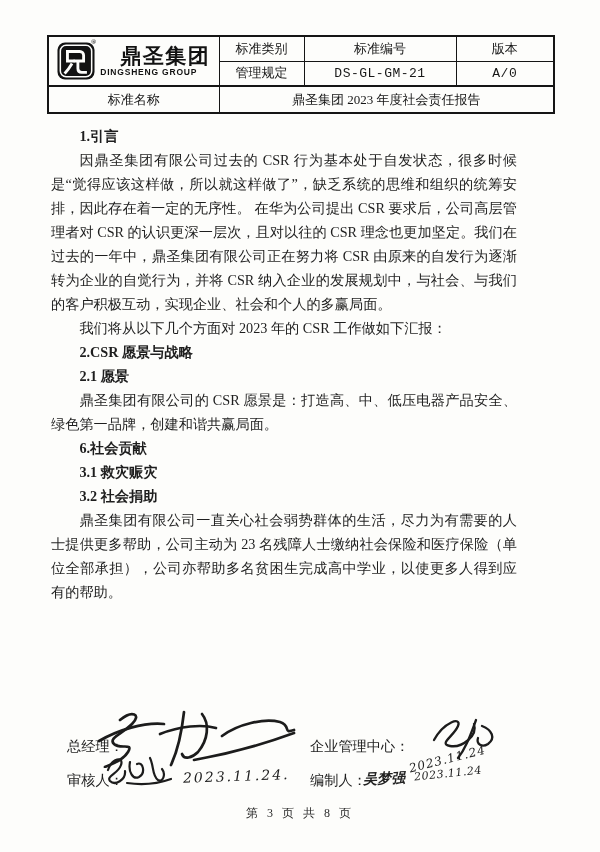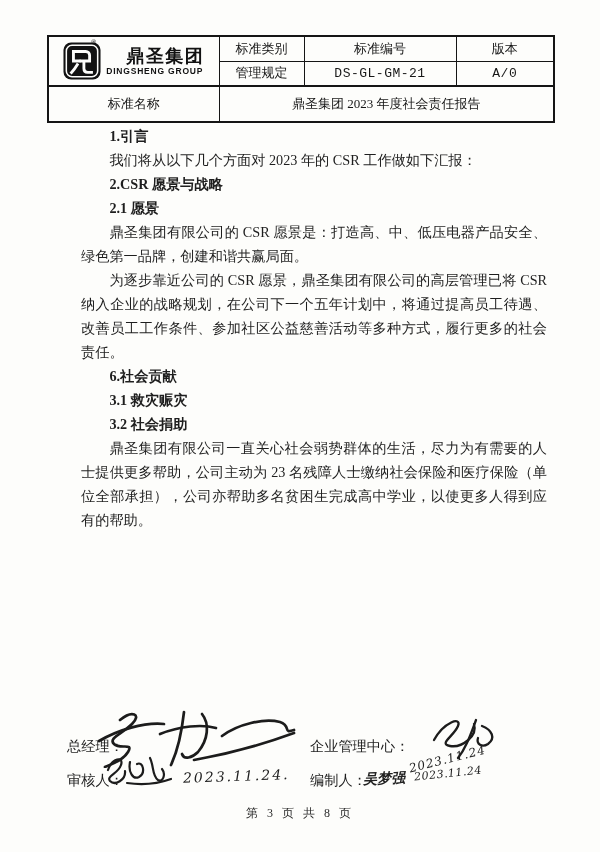--- a/index.html
+++ b/index.html
@@ -14,39 +14,39 @@
   
   table.hdr {
     position:absolute; left:47px; top:35px; width:506px;
     border-collapse:collapse; table-layout:fixed;
     border:2px solid #151515;
   }
   table.hdr td {
     border:1px solid #151515; text-align:center; vertical-align:middle;
     font-size:13px; height:25px; padding:1px 2px; color:#161616;
   }
-  table.hdr tr.row3 td { border-top:2.5px solid #151515; height:36px; }
+  table.hdr tr.row3 td { border-top:2.5px solid #151515; height:27px; }
   td.logo-cell { padding:2px 4px; }
   .logo-wrap { display:flex; align-items:center; justify-content:center; gap:5px; position:relative; }
   .badge { flex:0 0 auto; }
   .reg { position:absolute; left:40px; top:-4px; font-size:7px; font-weight:bold; color:#161616; }
   .logo-texts { display:flex; flex-direction:column; align-items:flex-start; line-height:1; }
   .logo-cn {
     font-family:"Liberation Sans","DejaVu Sans",sans-serif;
-    font-weight:900; font-size:18px; letter-spacing:1.5px; color:#121212;margin-left:20px;
+    font-weight:900; font-size:21px; letter-spacing:1.5px; color:#121212;margin-left:20px;
   }
   .logo-en {
     font-family:"Liberation Sans","DejaVu Sans",sans-serif;
     font-weight:bold; font-size:8.5px; letter-spacing:0.8px; margin-top:2px; color:#121212;
   }
   .code { font-family:"Liberation Mono","DejaVu Sans Mono",monospace; font-size:12.5px; letter-spacing:0.5px; }
 
   
   .doc-body {
-    position:absolute; left:81px; top:124px; width:466px;
+    position:absolute; left:51px; top:124px; width:466px;
     font-size:14.2px; line-height:24px; text-align:justify;
   }
   .doc-body .p { text-indent:2em; }
   .doc-body .h { text-indent:2em; font-weight:bold; }
 
   
   .sig-label { position:absolute; font-size:14.2px; color:#1e1e1e; white-space:nowrap; }
   .sig-svg { position:absolute; }
   .sig-svg path { fill:none; stroke:#1c1c1c; stroke-linecap:round; stroke-linejoin:round; }
   .hand { position:absolute; font-style:italic; color:#222; white-space:nowrap;
@@ -106,25 +106,25 @@
     </tr>
     <tr class="row3">
       <td>标准名称</td>
       <td colspan="3">鼎圣集团 2023 年度社会责任报告</td>
     </tr>
   </tbody>
     </table>
 
   <div class="doc-body">
     <div class="h">1.引言</div>
+    <div class="p">因鼎圣集团有限公司过去的 CSR 行为基本处于自发状态，很多时候是“觉得应该这样做，所以就这样做了”，缺乏系统的思维和组织的统筹安排，因此存在着一定的无序性。 在华为公司提出 CSR 要求后，公司高层管理者对 CSR 的认识更深一层次，且对以往的 CSR 理念也更加坚定。我们在过去的一年中，鼎圣集团有限公司正在努力将 CSR 由原来的自发行为逐渐转为企业的自觉行为，并将 CSR 纳入企业的发展规划中，与社会、与我们的客户积极互动，实现企业、社会和个人的多赢局面。</div>
     <div class="p">我们将从以下几个方面对 2023 年的 CSR 工作做如下汇报：</div>
     <div class="h">2.CSR 愿景与战略</div>
     <div class="h">2.1 愿景</div>
     <div class="p">鼎圣集团有限公司的 CSR 愿景是：打造高、中、低压电器产品安全、绿色第一品牌，创建和谐共赢局面。</div>
-    <div class="p">为逐步靠近公司的 CSR 愿景，鼎圣集团有限公司的高层管理已将 CSR 纳入企业的战略规划，在公司下一个五年计划中，将通过提高员工待遇、改善员工工作条件、参加社区公益慈善活动等多种方式，履行更多的社会责任。</div>
     <div class="h">6.社会贡献</div>
     <div class="h">3.1 救灾赈灾</div>
     <div class="h">3.2 社会捐助</div>
     <div class="p">鼎圣集团有限公司一直关心社会弱势群体的生活，尽力为有需要的人士提供更多帮助，公司主动为 23 名残障人士缴纳社会保险和医疗保险（单位全部承担），公司亦帮助多名贫困生完成高中学业，以使更多人得到应有的帮助。</div>
   </div>
 
   <span class="sig-label" style="left:67px; top:737px;">总经理：</span>
   <svg class="sig-svg" style="left:96px; top:706px;" width="204" height="62" viewBox="0 0 204 62">
     <g stroke-width="2.7">
       <path d="M24 14 C36 4 46 8 36 18 C26 28 12 32 18 38 C24 44 38 36 32 46 C26 56 14 58 9 61"></path>

